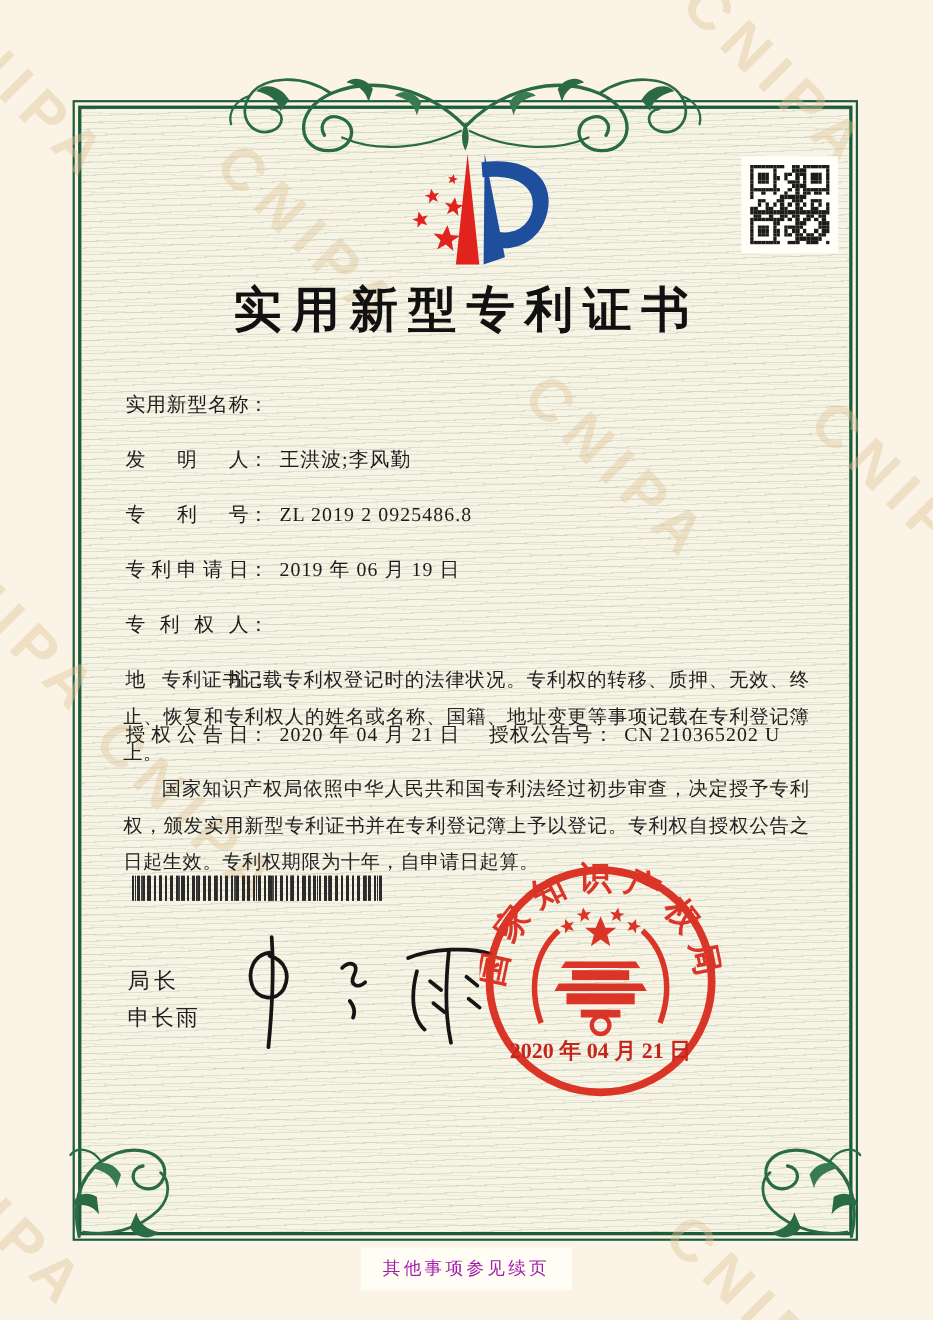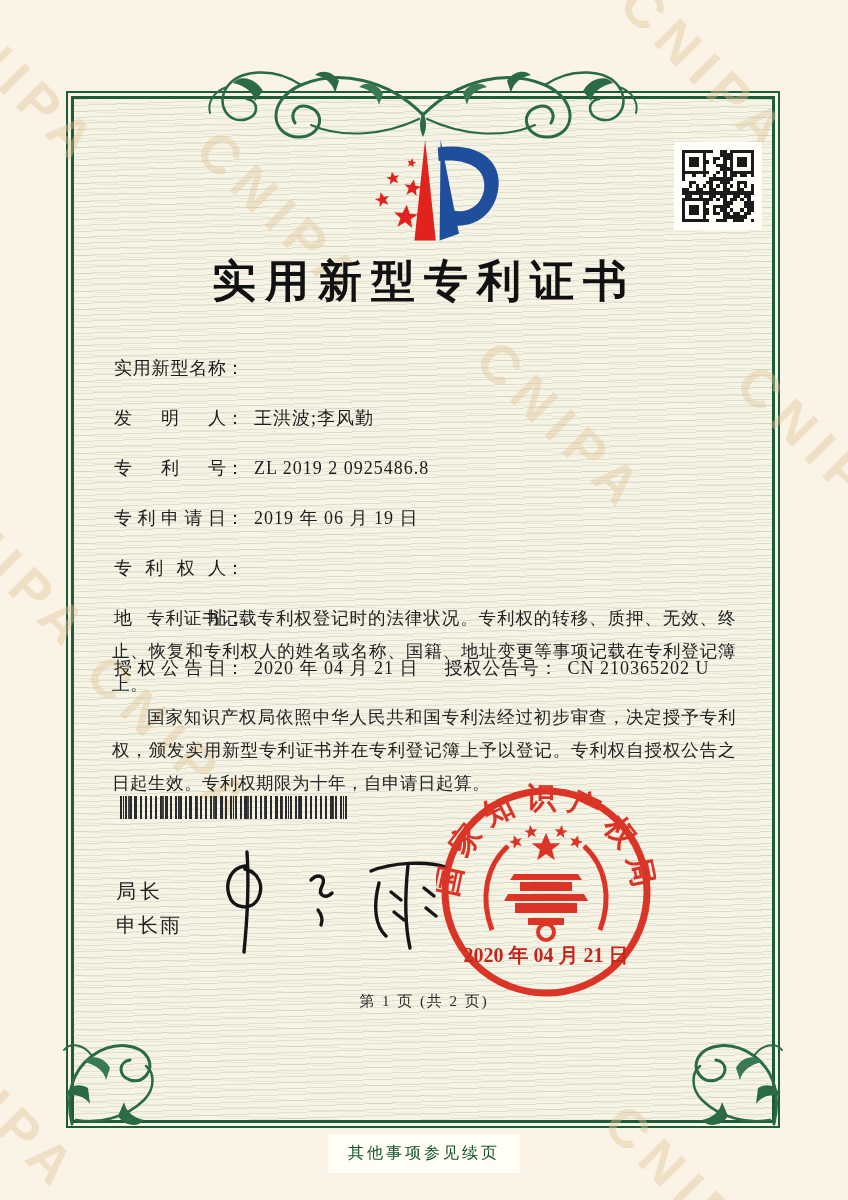--- a/index.html
+++ b/index.html
@@ -67,21 +67,21 @@
   }
   .sig-title{left:116px;top:878px;font-size:20px;letter-spacing:4px;}
   .sig-name{left:116px;top:912px;font-size:20px;letter-spacing:2px;}
   .sig-script{left:170px;top:840px;width:310px;height:120px;}
   .seal{left:436px;top:782px;width:220px;height:220px;opacity:.93;}
   .page-no{left:0;top:992px;width:100%;text-align:center;font-size:15px;letter-spacing:2px;color:#2a2a2a;}
   
   .note{
     position:absolute;left:50%;top:1134px;transform:translateX(-50%);
     background:#fffdf4;padding:9px 20px;font-size:16px;letter-spacing:3px;z-index:2;
-    color:#14532d;
+    color:#a21caf;
   }
 </style>
 </head>
 <body>
 
 <span class="wm" style="left:-38px;top:-18px">CNIPA</span>
 <span class="wm" style="left:652px;top:-28px">CNIPA</span>
 <span class="wm" style="left:228px;top:118px">CNIPA</span>
 <span class="wm" style="left:508px;top:328px">CNIPA</span>
 <span class="wm" style="left:-46px;top:468px">CNIPA</span>
@@ -487,16 +487,15 @@
       <path d="M78,92 L142,92 L146,98 L74,98 Z" fill="#d9271a"></path>
       <rect x="84" y="100" width="52" height="9" fill="#d9271a"></rect>
       <path d="M72,112 L148,112 L152,119 L68,119 Z" fill="#d9271a"></path>
       <rect x="79" y="121" width="62" height="10" fill="#d9271a"></rect>
       <rect x="92" y="136" width="36" height="7" fill="#d9271a"></rect>
       <circle cx="110" cy="150" r="8" fill="none" stroke="#d9271a" stroke-width="4"></circle>
     </g>
     <text x="110" y="180" text-anchor="middle" font-size="20" font-weight="bold" fill="#c2160c" font-family="'Liberation Serif','DejaVu Serif',serif">2020 年 04 月 21 日</text>
   </svg>
 
-  <div class="abs page-no">第 1 页 (共 2 页)</div>
 </div>
 
 <div class="note">其他事项参见续页</div>
 
 </body></html>

